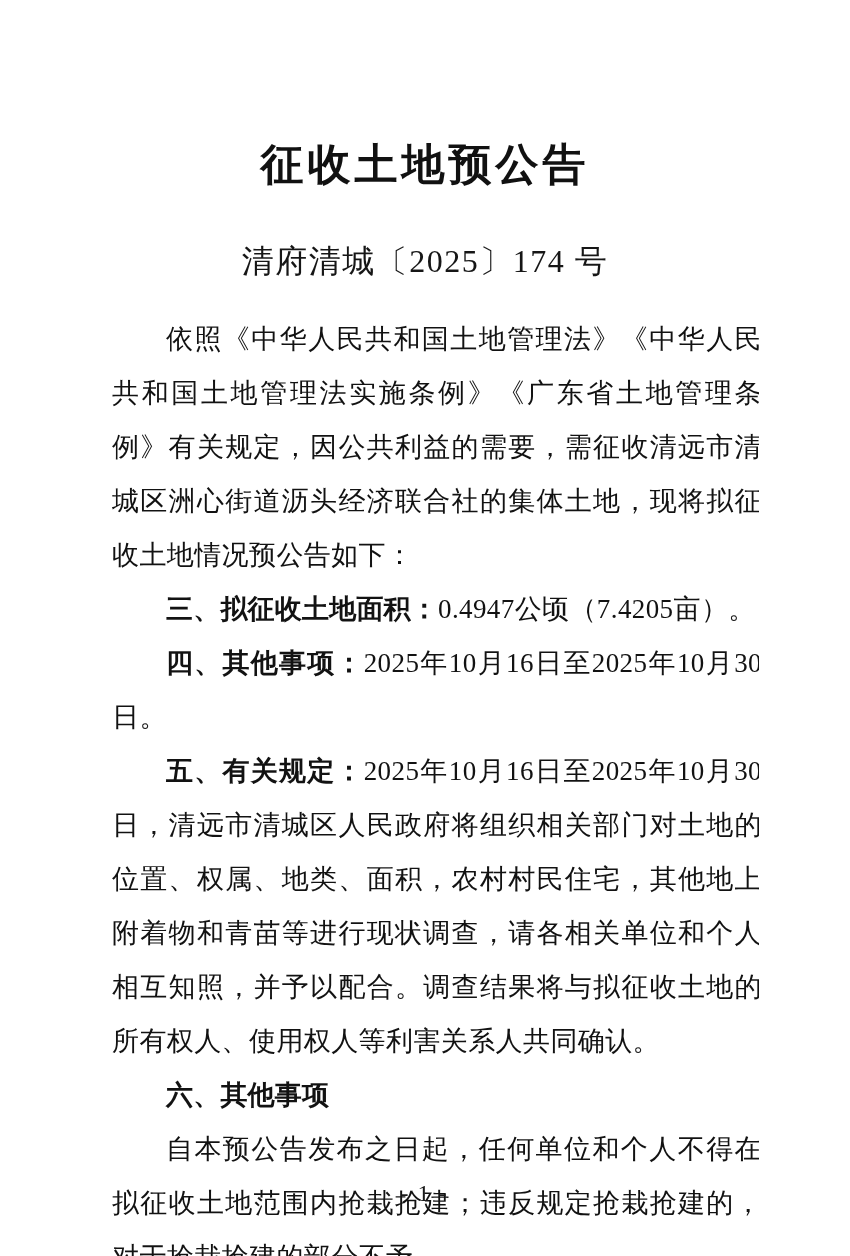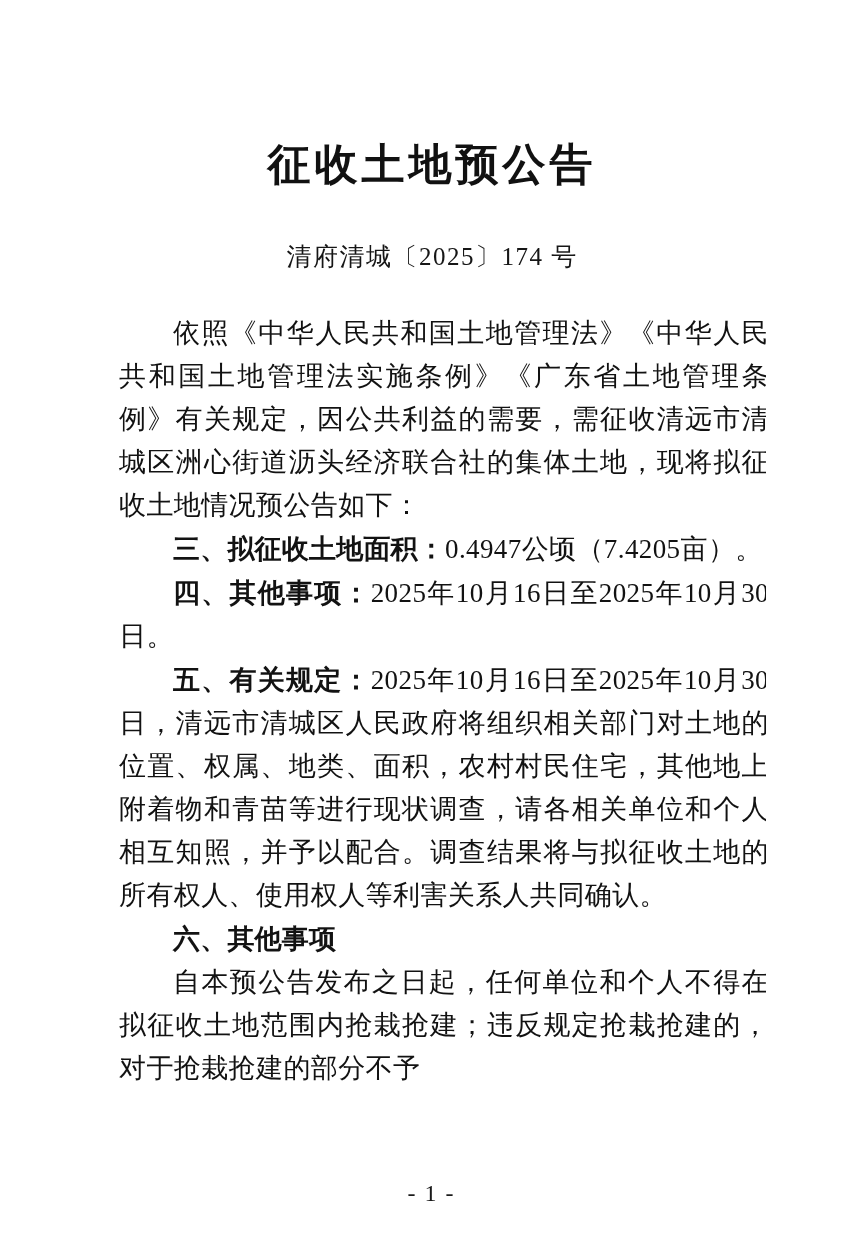--- a/index.html
+++ b/index.html
@@ -8,21 +8,20 @@
     background: #ffffff;
   }
   #page {
     position: relative;
     width: 759px;
     height: 1256px;
     background: #ffffff;
     overflow: hidden;
     font-family: "Liberation Serif", "DejaVu Serif", serif;
     color: #000000;
-    margin-left: 7px;
   }
 
   
   #doc-title {
     position: absolute;
     left: 0;
     top: 140px;
     width: 850px;
     text-align: center;
     font-family: "DejaVu Sans", "Liberation Sans", sans-serif;
@@ -33,35 +32,35 @@
     color: #111111;
   }
 
   
   #doc-number {
     position: absolute;
     left: 0;
     top: 240px;
     width: 850px;
     text-align: center;
-    font-size: 25px;
+    font-size: 32px;
     letter-spacing: 1.5px;
     color: #161616;
   }
 
   
   #body-text {
     position: absolute;
     left: 112px;
     top: 312px;
     width: 650px;
   }
   .para {
     font-size: 27px;
-    line-height: 43px;
+    line-height: 54px;
     text-align: justify;
     text-justify: inter-ideograph;
     letter-spacing: 0.4px;
     color: #121212;
     margin: 0;
   }
   .para.indent {
     text-indent: 2em;
   }
   .lead {

